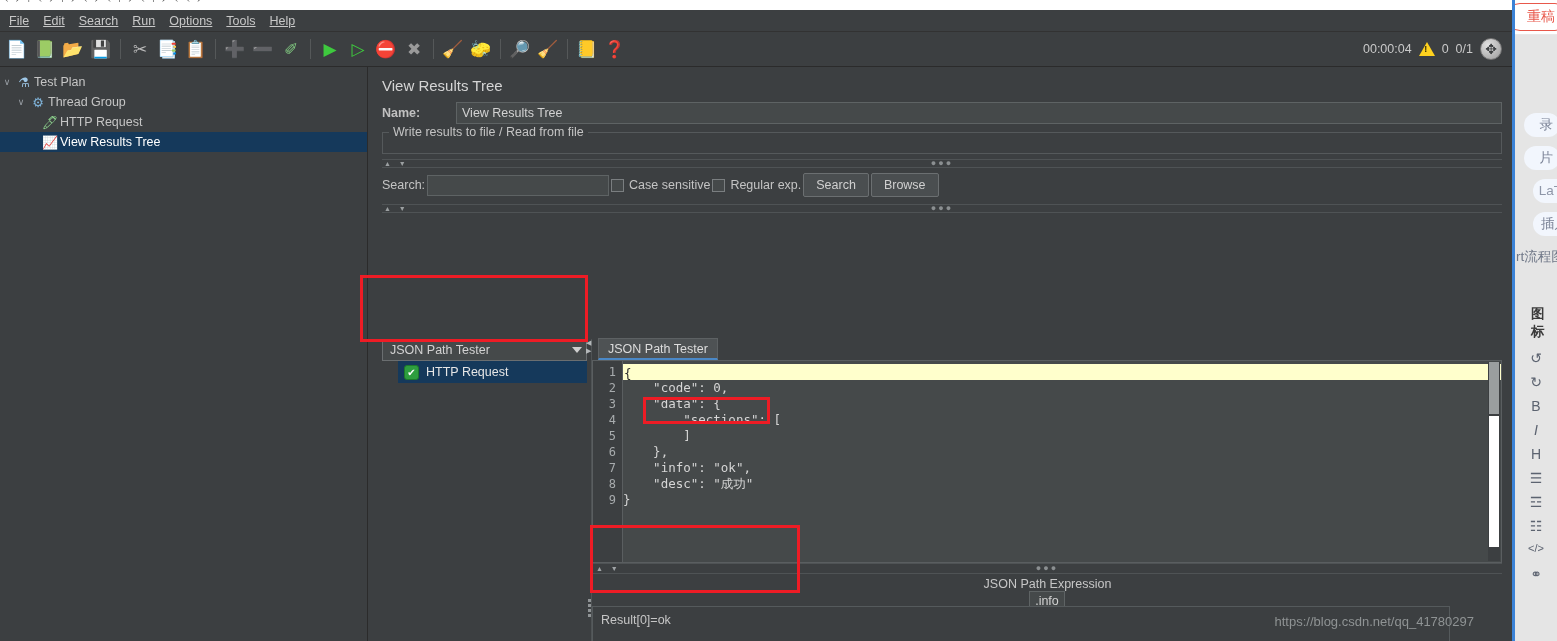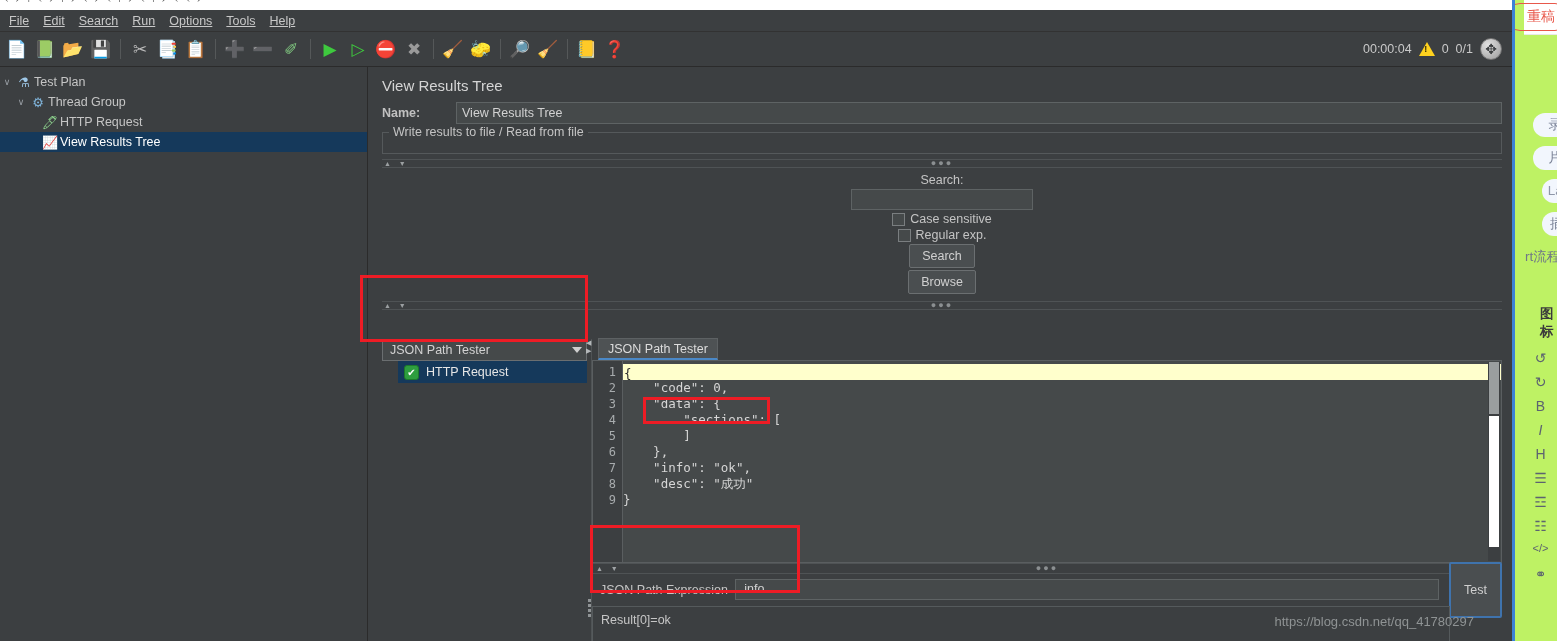--- a/index.html
+++ b/index.html
@@ -184,21 +184,20 @@
   }
   .dots { letter-spacing: 2px; color: #8b8f91; font-size: 9px; line-height: 1; }
   .arrows {
     position: absolute; left: 2px; top: 0;
     font-size: 7px; color: #9b9fa1; letter-spacing: 3px;
   }
 
   .searchrow {
     display: flex; align-items: center; gap: 2px;
     padding: 5px 10px 5px 13px;
-    flex-direction: column;
   }
   .searchrow .lab { font-size: 12.5px; color: #c4c4c4; }
   .searchbox {
     width: 182px; height: 21px;
     background: #45494a; border: 1px solid #5e6364;
   }
 
   
   .lower {
     position: absolute; left: 0; right: 0; top: 272px; bottom: 0;
@@ -324,20 +323,21 @@
   }
   .editor-foot .arrows2 { position: absolute; left: 4px; font-size: 7px; color: #a0a4a6; letter-spacing: 3px; }
 
   
   .jp {
     position: absolute; left: 0; right: 0; top: 238px;
   }
   .jp-row {
     display: flex; align-items: center; gap: 0;
     height: 25px;
+    flex-direction: column;
   }
   .jp-row .lab {
     font-size: 12.5px; color: #c6c6c6;
     padding: 0 7px 0 8px; white-space: nowrap;
   }
   .jp-expr {
     flex: 1; height: 21px;
     background: #45494a; border: 1px solid #5e6364;
     color: #d2d2d2; font-size: 12.5px;
     padding: 0 5px; line-height: 19px;
@@ -378,25 +378,24 @@
     position: absolute; right: 38px; bottom: 12px;
     font-size: 13px; color: #8f9394;
     white-space: nowrap; z-index: 50;
     font-family: "Liberation Sans", sans-serif;
   }
 
   
   .csdn {
     position: absolute; right: 0; top: 0;
     width: 45px; height: 641px;
-    background: #bef264;
+    background: #e5e5e5;
     border-left: 3px solid #3b82d6;
     overflow: hidden;
     font-family: "Liberation Sans", sans-serif;
-    padding-left: 9px;
   }
   .csdn-top {
     height: 34px; background: #ffffff;
     display: flex; align-items: center; justify-content: flex-end;
     padding-right: 2px;
   }
   .csdn-pill {
     border: 1px solid #e8584b; color: #e8584b;
     border-radius: 20px; font-size: 14px;
     padding: 4px 13px 4px 20px;

